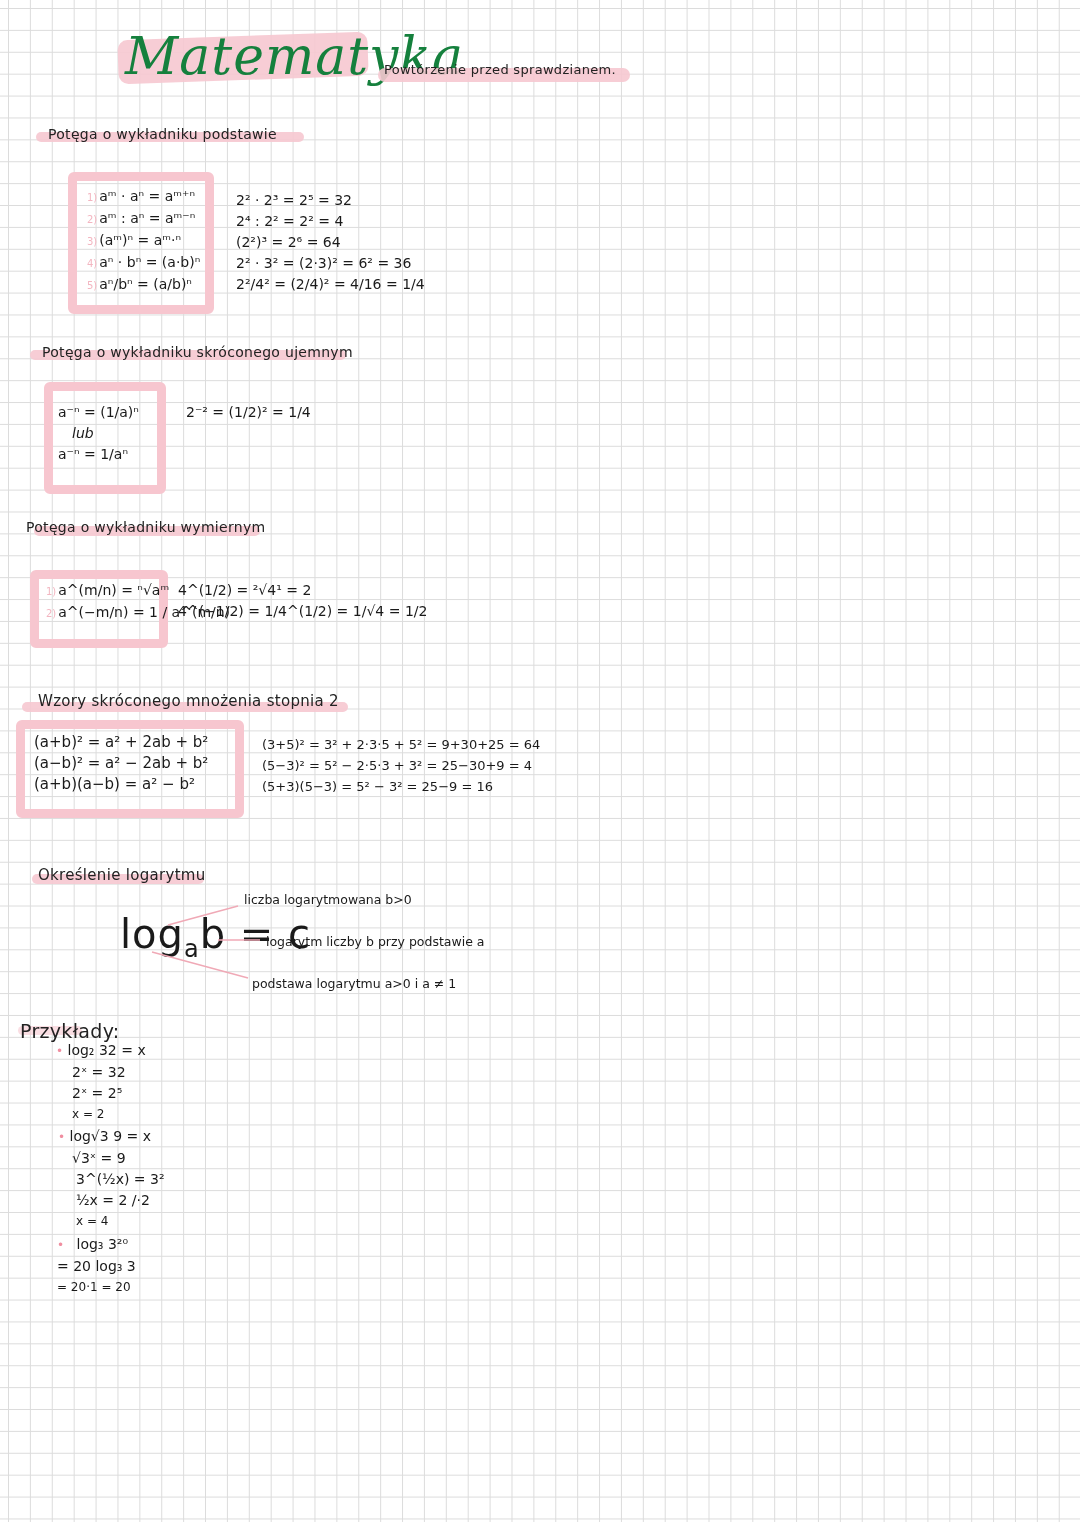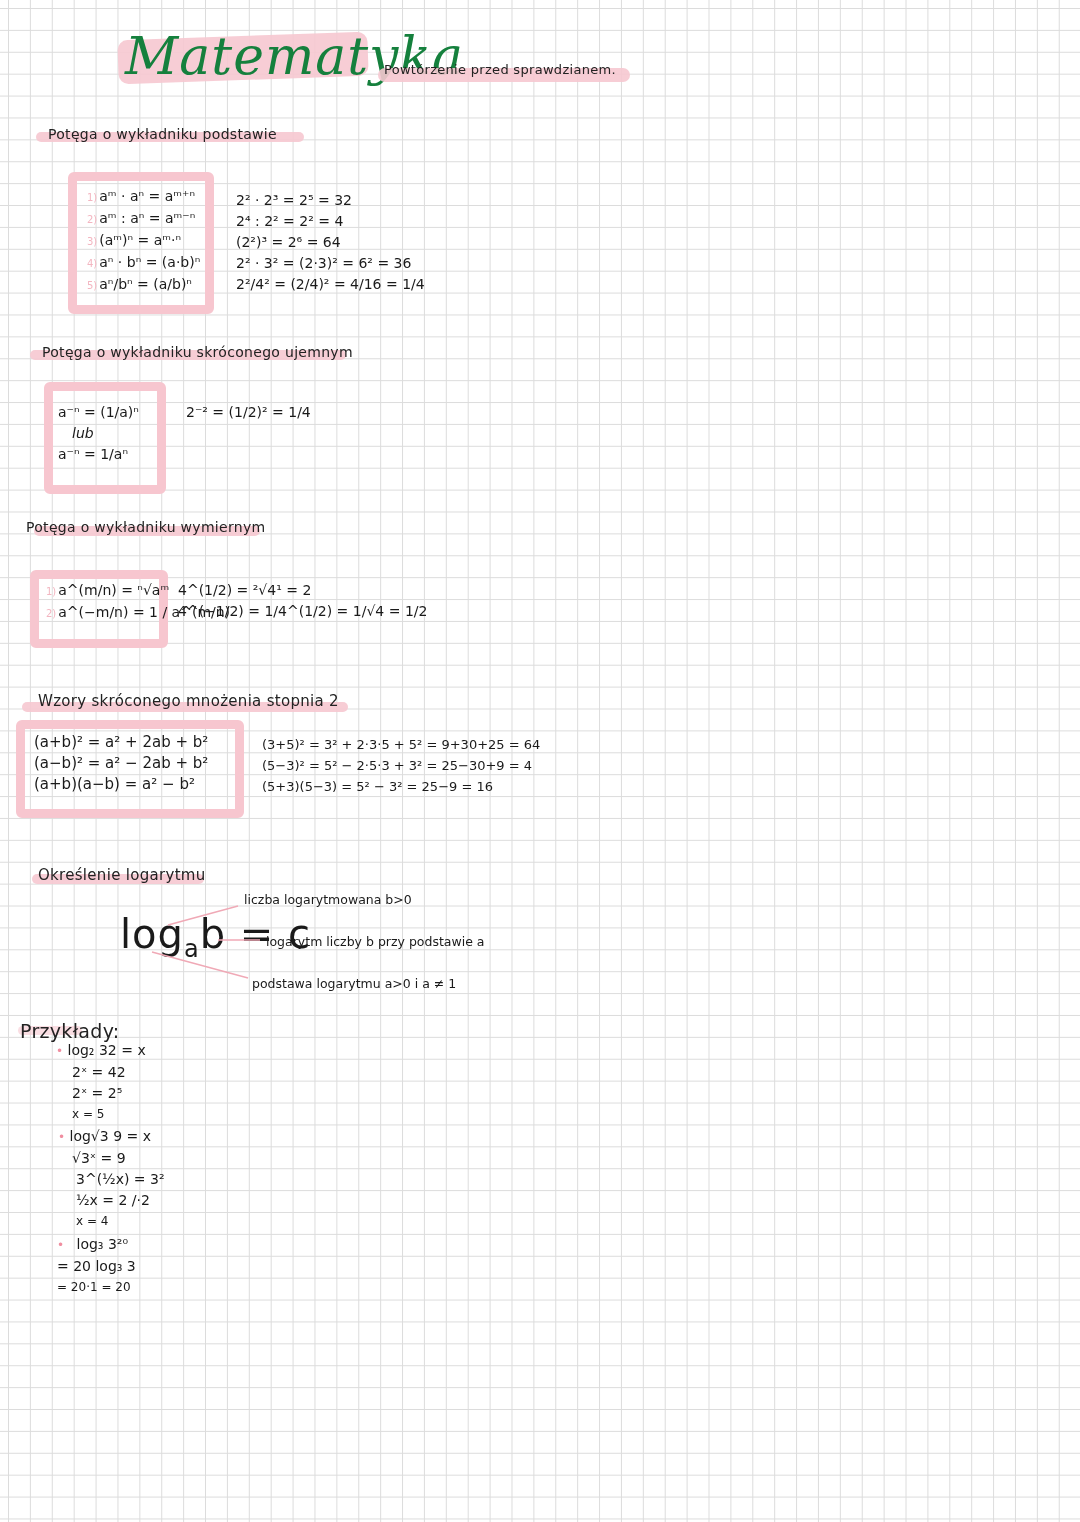--- a/index.html
+++ b/index.html
@@ -115,23 +115,23 @@
 
 <div class="abs ann" style="left:244px;top:892px;">liczba logarytmowana b&gt;0</div>
 <div class="abs ann" style="left:266px;top:934px;">logarytm liczby b przy podstawie a</div>
 <div class="abs ann" style="left:252px;top:976px;">podstawa logarytmu a&gt;0 i a ≠ 1</div>
 
 <div class="abs hl" style="left:18px;top:1026px;width:64px;height:9px;opacity:0.6;"></div>
 <div class="abs heading" style="left:20px;top:1020px;font-size:19px;">Przykłady:</div>
 
 <div class="abs math" style="left:56px;top:1040px;">
   <span class="line-row"><span class="bullet">•</span> <span>log₂ 32 = x</span></span>
-  <span class="line-row" style="padding-left:16px;">2ˣ = 42</span>
+  <span class="line-row" style="padding-left:16px;">2ˣ = 32</span>
   <span class="line-row" style="padding-left:16px;">2ˣ = 2⁵</span>
-  <span class="line-row" style="padding-left:16px;font-size:12px;">x = 5</span>
+  <span class="line-row" style="padding-left:16px;font-size:12px;">x = 2</span>
 </div>
 
 <div class="abs math" style="left:58px;top:1126px;">
   <span class="line-row"><span class="bullet">•</span> <span>log√3 9 = x</span></span>
   <span class="line-row" style="padding-left:14px;">√3ˣ = 9</span>
   <span class="line-row" style="padding-left:18px;">3^(½x) = 3²</span>
   <span class="line-row" style="padding-left:18px;">½x = 2  /·2</span>
   <span class="line-row" style="padding-left:18px;font-size:12px;">x = 4</span>
 </div>
 

